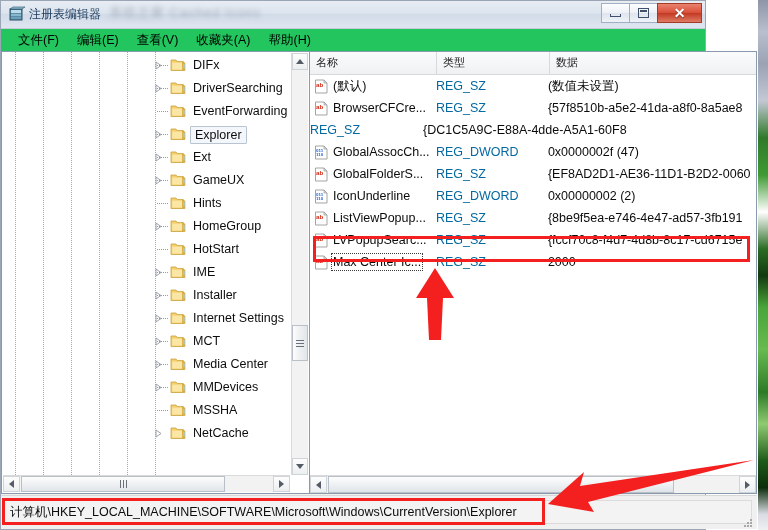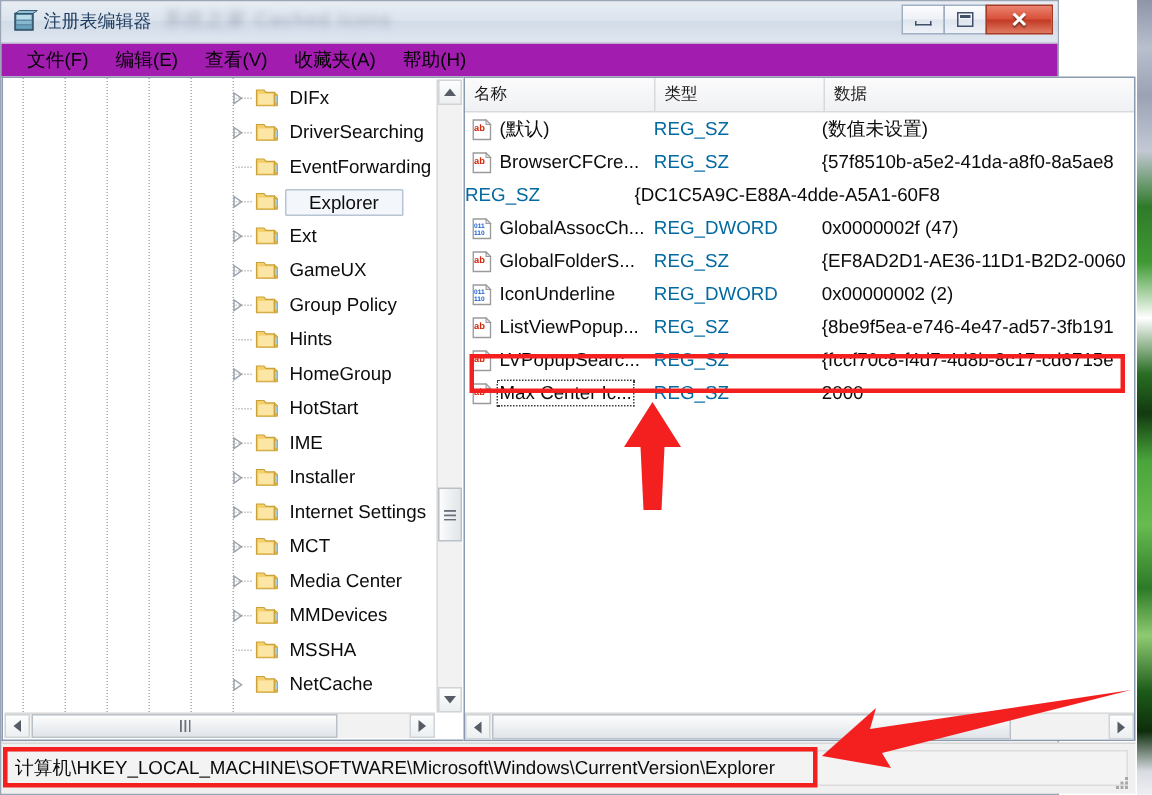--- a/index.html
+++ b/index.html
@@ -146,21 +146,21 @@
     font-size: 14px;
     font-weight: bold;
     line-height: 1;
     text-shadow: 0 1px 1px rgba(0,0,0,.45);
     font-family: "Liberation Sans", sans-serif;
   }
 
   
   .menubar {
     height: 22px;
-    background: #a21caf;
+    background: #22c55e;
     border-bottom: 1px solid #d4d4d4;
     display: flex;
     align-items: center;
     padding-left: 8px;
   }
   .menu-item {
     font-size: 12.5px;
     color: #000000;
     padding: 2px 9px;
     white-space: nowrap;
@@ -238,21 +238,21 @@
     top: 3px;
     font-size: 12.5px;
     color: #0c0c0c;
     white-space: nowrap;
     padding: 0 3px;
     line-height: 16px;
   }
   .tree-row.selected .tree-label {
     border: 1px solid #b8c4d2;
     background: #f3f6fa;
-    padding: 0 15px;
+    padding: 0 4px;
     border-radius: 1px;
   }
 
   
   .guide {
     position: absolute;
     top: 0;
     width: 1px;
     height: 100%;
     background-image: linear-gradient(to bottom, #a8a8a8 50%, transparent 50%);
@@ -668,35 +668,20 @@
                   </svg>
                 </span>
                 <span class="dotline-h"></span>
                 <span class="folder"><svg viewBox="0 0 16 14" width="16" height="14">
                     <path d="M1 2 L6 2 L7.2 3.6 L13 3.6 L13 12.5 L1 12.5 Z" fill="#f4cf6a" stroke="#c9a13a" stroke-width="0.8"></path>
                     <path d="M2.2 4.6 L12 4.6 L12 11.6 L2.2 11.6 Z" fill="#fbe6a6"></path>
                     <path d="M13 3.6 L15 5.2 L15 12.5 L13 12.5 Z" fill="#ddb04a" stroke="#c9a13a" stroke-width="0.6"></path>
                     <rect x="13.3" y="6" width="1.3" height="4.5" fill="#9fd0e8"></rect>
                   </svg></span>
                 <span class="tree-label">GameUX</span>
-              </div>
-              <div class="tree-row">
-                <span class="expander">
-                  <svg viewBox="0 0 9 9" width="9" height="9">
-                    <path d="M2 1 L7 4.5 L2 8 Z" fill="none" stroke="#9aa2ab" stroke-width="1"></path>
-                  </svg>
-                </span>
-                <span class="dotline-h"></span>
-                <span class="folder"><svg viewBox="0 0 16 14" width="16" height="14">
-                    <path d="M1 2 L6 2 L7.2 3.6 L13 3.6 L13 12.5 L1 12.5 Z" fill="#f4cf6a" stroke="#c9a13a" stroke-width="0.8"></path>
-                    <path d="M2.2 4.6 L12 4.6 L12 11.6 L2.2 11.6 Z" fill="#fbe6a6"></path>
-                    <path d="M13 3.6 L15 5.2 L15 12.5 L13 12.5 Z" fill="#ddb04a" stroke="#c9a13a" stroke-width="0.6"></path>
-                    <rect x="13.3" y="6" width="1.3" height="4.5" fill="#9fd0e8"></rect>
-                  </svg></span>
-                <span class="tree-label">Group Policy</span>
               </div>
               <div class="tree-row">
                 <span class="dotline-h"></span>
                 <span class="folder"><svg viewBox="0 0 16 14" width="16" height="14">
                     <path d="M1 2 L6 2 L7.2 3.6 L13 3.6 L13 12.5 L1 12.5 Z" fill="#f4cf6a" stroke="#c9a13a" stroke-width="0.8"></path>
                     <path d="M2.2 4.6 L12 4.6 L12 11.6 L2.2 11.6 Z" fill="#fbe6a6"></path>
                     <path d="M13 3.6 L15 5.2 L15 12.5 L13 12.5 Z" fill="#ddb04a" stroke="#c9a13a" stroke-width="0.6"></path>
                     <rect x="13.3" y="6" width="1.3" height="4.5" fill="#9fd0e8"></rect>
                   </svg></span>
                 <span class="tree-label">Hints</span>

